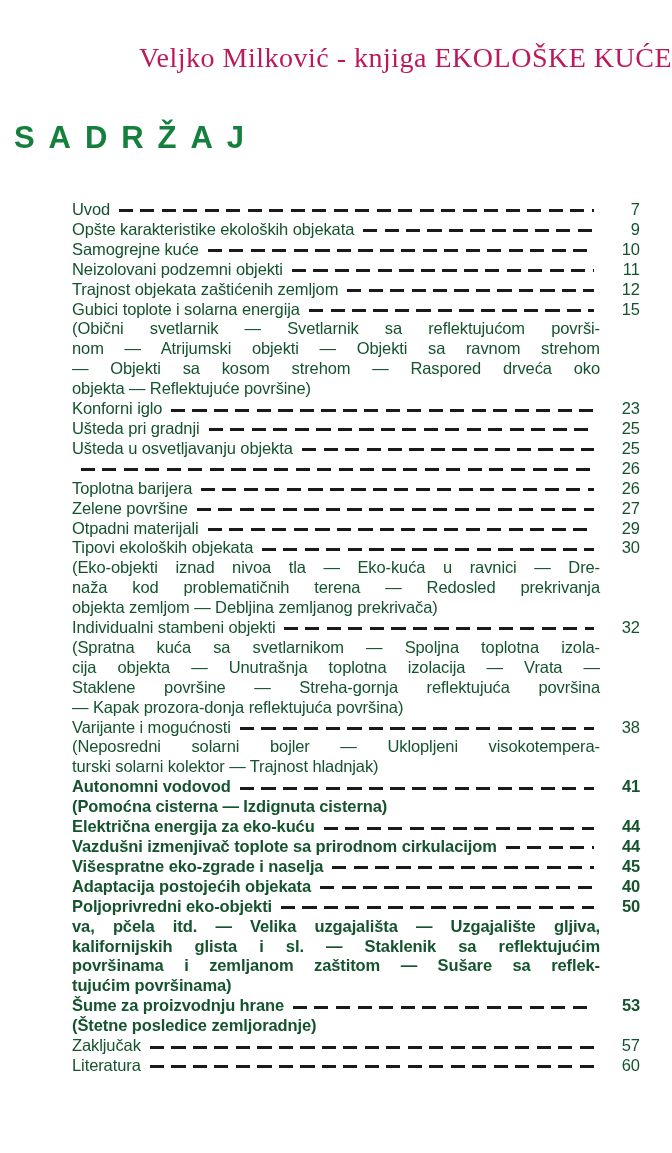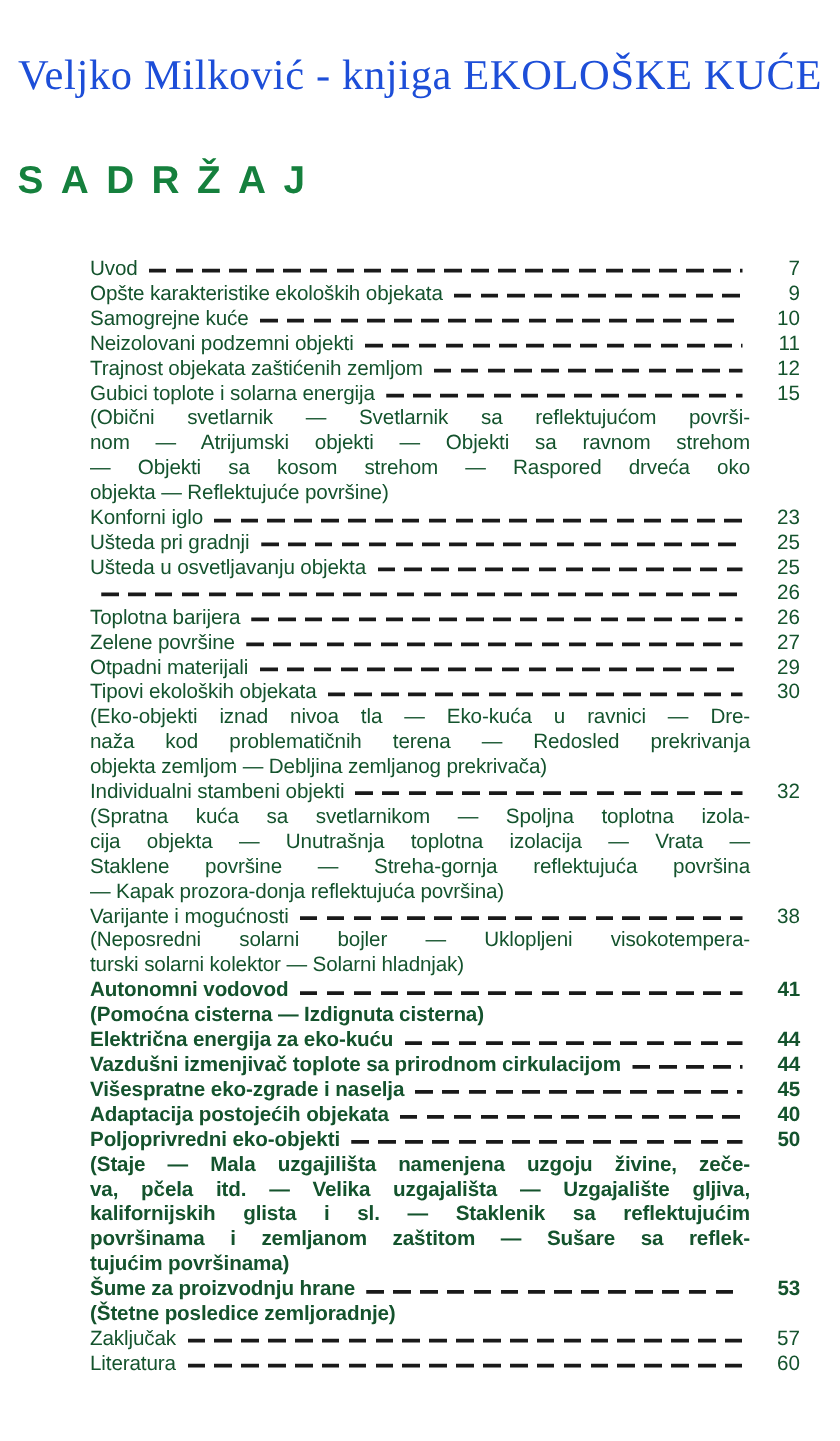--- a/index.html
+++ b/index.html
@@ -5,25 +5,25 @@
   html,body{margin:0;padding:0;}
   body{
     width:672px;height:1153px;
     background:#ffffff;
     color:#161616;
     font-family:"Liberation Sans",sans-serif;
     overflow:hidden;
   }
   .book-header{
     padding-top:42px;
-    text-align:center;
+    text-align:right;
     font-family:"Liberation Serif",serif;
-    font-size:34px;
+    font-size:28px;
     letter-spacing:0.5px;
-    color:#1d4ed8;
+    color:#be185d;
   }
   .toc-title{
     margin:46px 0 16px 0;
     text-align:left;
     font-family:"Liberation Sans",sans-serif;
     font-size:31px;
     font-weight:bold;
     letter-spacing:0.45em;
     text-indent:0.45em;
     color:#15803d;
@@ -169,21 +169,21 @@
         <div class="subline">Staklene površine — Streha-gornja reflektujuća površina</div>
         <div class="subline last">— Kapak prozora-donja reflektujuća površina)</div>
       </div>
       <div class="row">
         <span class="t">Varijante i mogućnosti</span>
         <span class="leader"></span>
         <span class="pg">38</span>
       </div>
       <div class="sub">
         <div class="subline">(Neposredni solarni bojler — Uklopljeni visokotempera-</div>
-        <div class="subline last">turski solarni kolektor — Solarni hladnjak)</div>
+        <div class="subline last">turski solarni kolektor — Trajnost hladnjak)</div>
       </div>
       <div class="row bold">
         <span class="t">Autonomni vodovod</span>
         <span class="leader"></span>
         <span class="pg">41</span>
       </div>
       <div class="sub bold">
         <div class="subline last">(Pomoćna cisterna — Izdignuta cisterna)</div>
       </div>
       <div class="row bold">
@@ -205,21 +205,20 @@
         <span class="t">Adaptacija postojećih objekata</span>
         <span class="leader"></span>
         <span class="pg">40</span>
       </div>
       <div class="row bold">
         <span class="t">Poljoprivredni eko-objekti</span>
         <span class="leader"></span>
         <span class="pg">50</span>
       </div>
       <div class="sub bold">
-        <div class="subline">(Staje — Mala uzgajilišta namenjena uzgoju živine, zeče-</div>
         <div class="subline">va, pčela itd. — Velika uzgajališta — Uzgajalište gljiva,</div>
         <div class="subline">kalifornijskih glista i sl. — Staklenik sa reflektujućim</div>
         <div class="subline">površinama i zemljanom zaštitom — Sušare sa reflek-</div>
         <div class="subline last">tujućim površinama)</div>
       </div>
       <div class="row bold">
         <span class="t">Šume za proizvodnju hrane</span>
         <span class="leader"></span>
         <span class="pg">53</span>
       </div>

